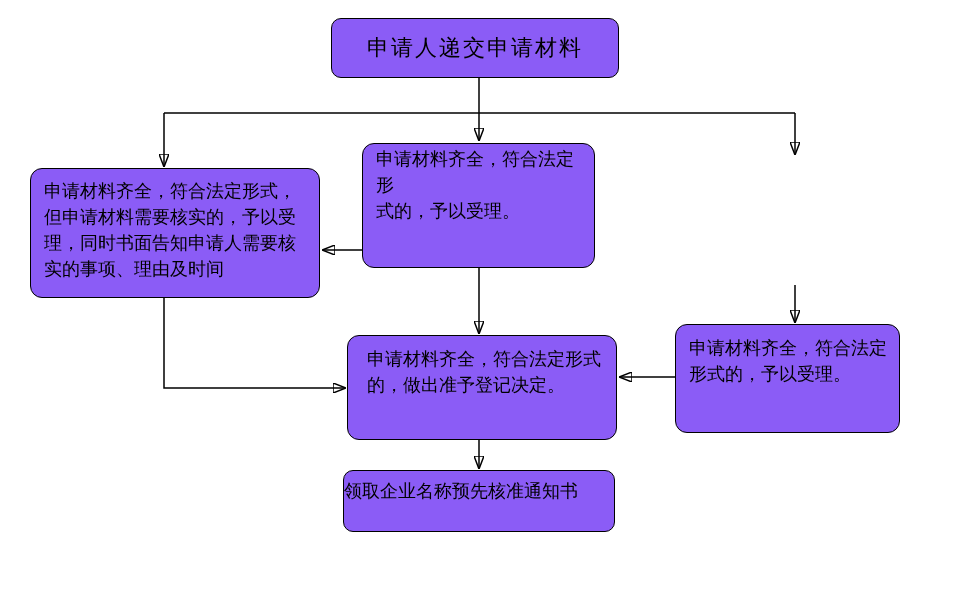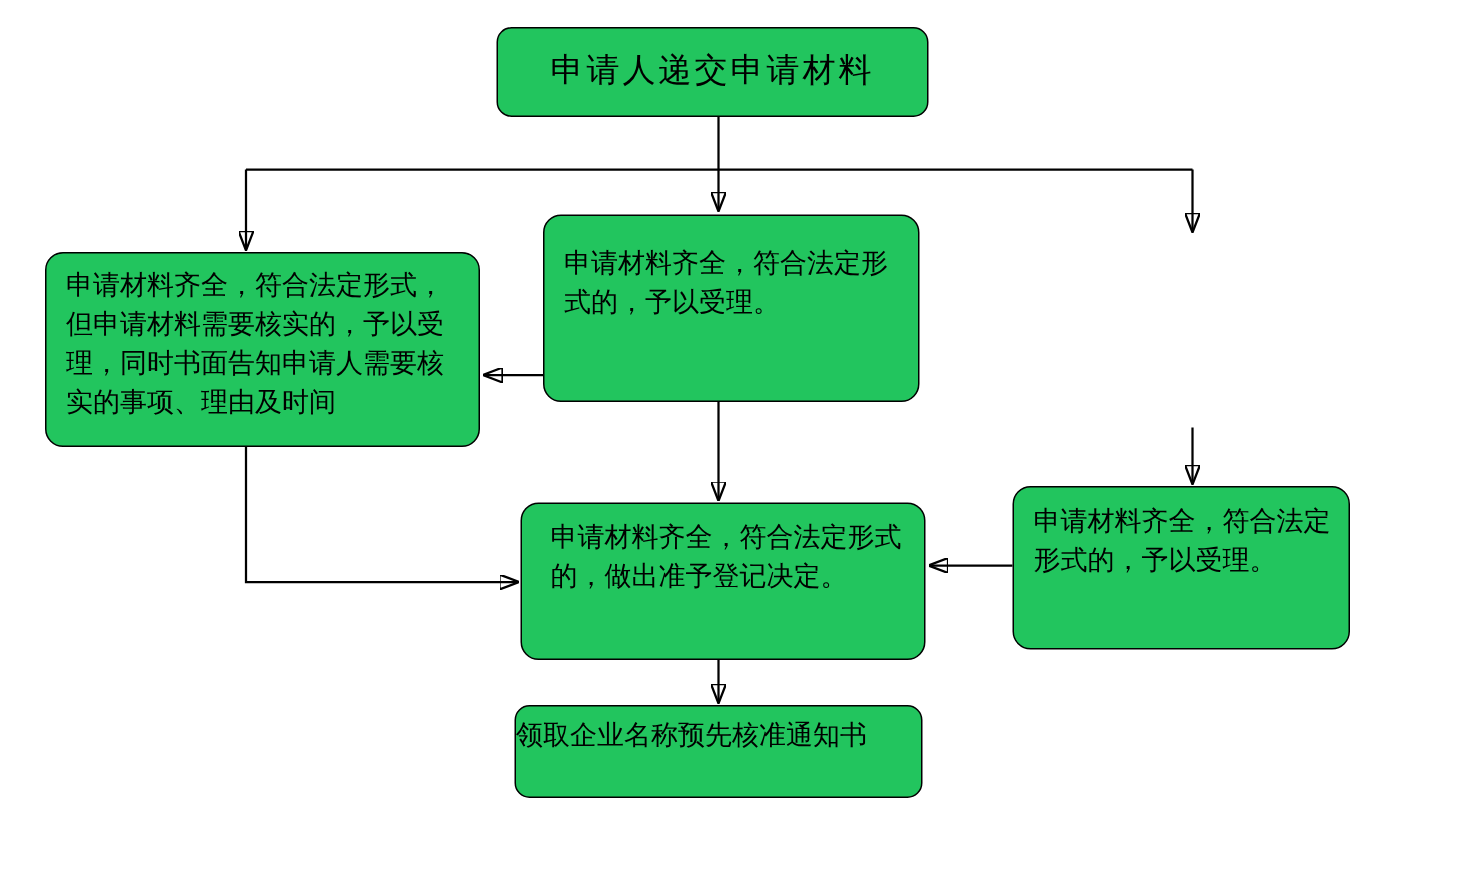--- a/index.html
+++ b/index.html
@@ -25,21 +25,21 @@
     pointer-events: none;
   }
   .edges path {
     fill: none;
     stroke: #000000;
     stroke-width: 1.5;
   }
   .node {
     position: absolute;
     box-sizing: border-box;
-    background: #22c55e;
+    background: #8b5cf6;
     border: 1px solid #000000;
     border-radius: 12px;
     font-size: 18px;
     line-height: 26px;
     color: #000000;
   }
   .node span {
     white-space: pre-line;
     display: block;
   }
@@ -47,22 +47,22 @@
     left: 331px; top: 18px; width: 288px; height: 60px;
     border-radius: 10px;
     display: flex; align-items: center; justify-content: center;
     font-size: 22px; letter-spacing: 2px; line-height: 24px;
   }
   .n-verify {
     left: 30px; top: 168px; width: 290px; height: 130px;
     padding: 9px 8px 0 13px;
   }
   .n-accept-middle {
-    left: 362px; top: 143px; width: 251px; height: 125px;
-    padding: 19px 6px 0 13px;
+    left: 362px; top: 143px; width: 233px; height: 125px;
+    padding: 2px 6px 0 13px;
   }
   .n-incomplete {
     left: 676px; top: 156px; width: 222px; height: 129px;
     padding: 10px 6px 0 12px;
   }
   .n-decision {
     left: 347px; top: 335px; width: 270px; height: 105px;
     padding: 10px 4px 0 19px;
   }
   .n-accept-right {

